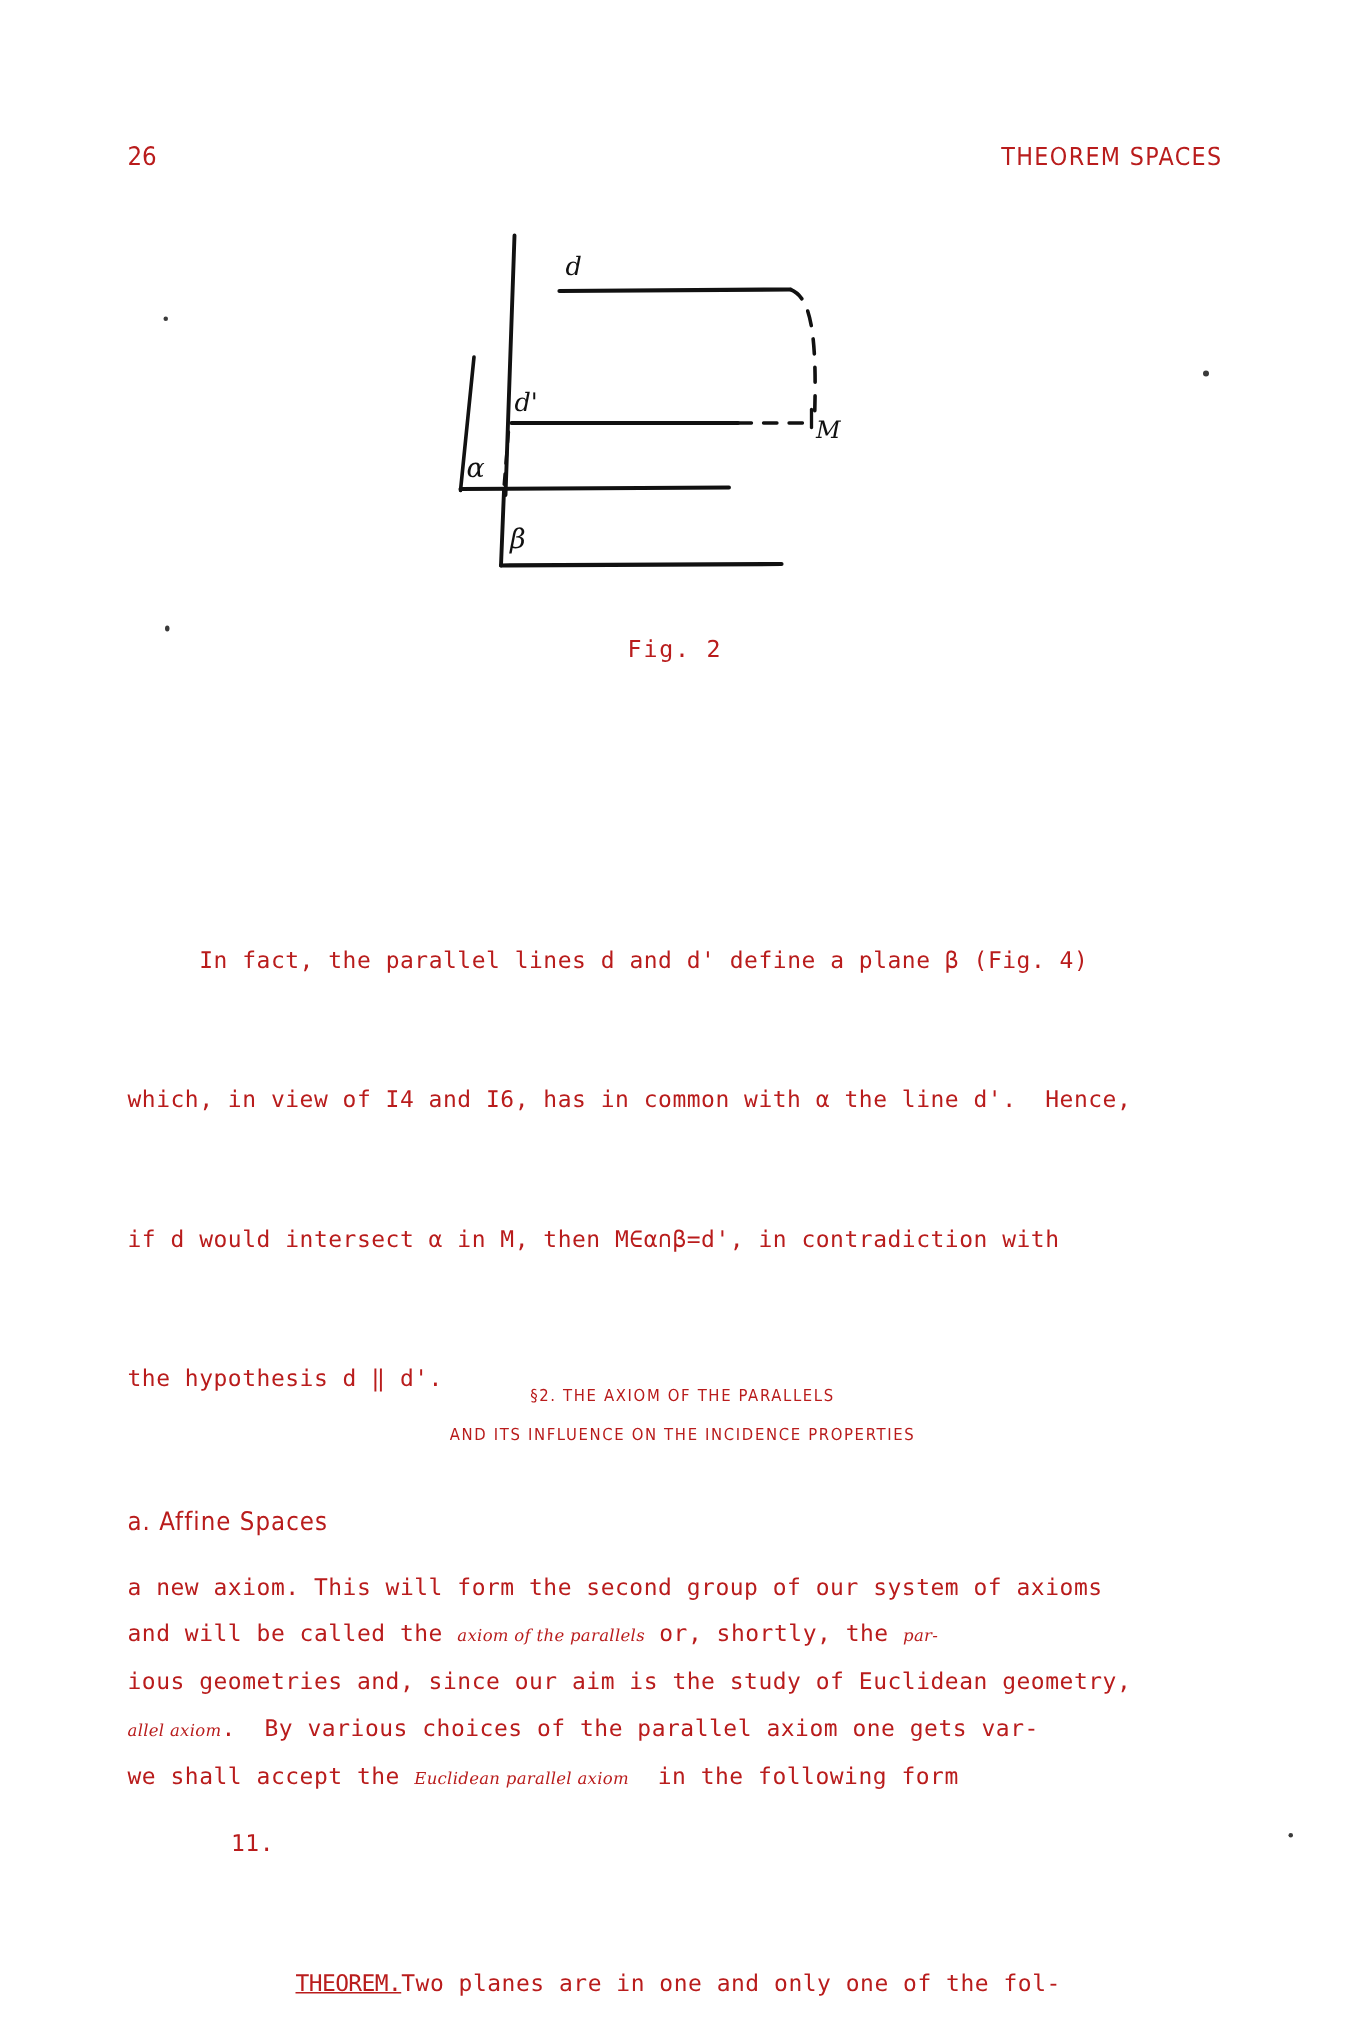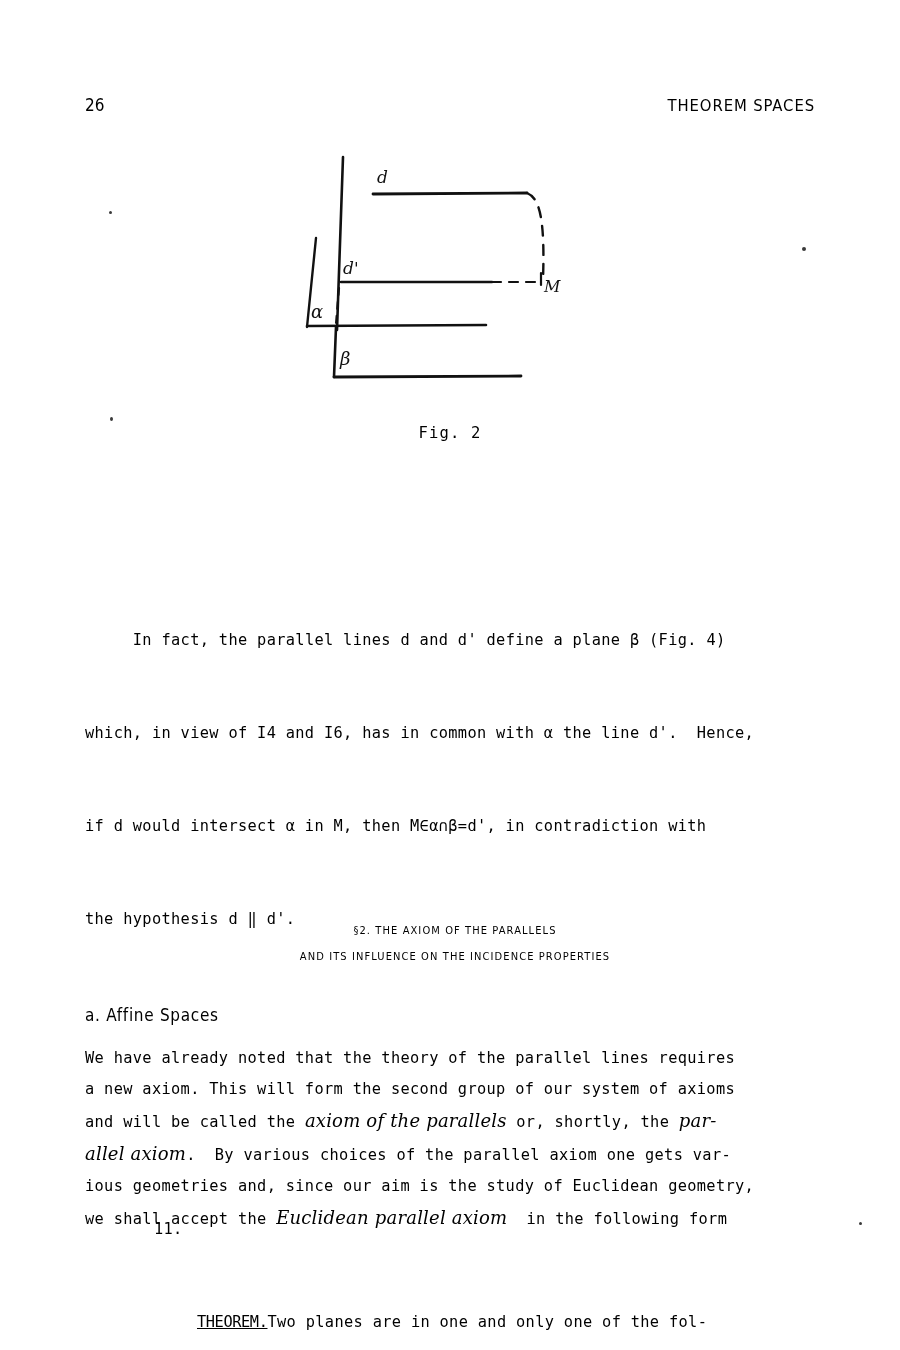--- a/index.html
+++ b/index.html
@@ -8,21 +8,21 @@
     padding: 0;
     background: #ffffff;
   }
   .page {
     position: relative;
     width: 900px;
     height: 1350px;
     background: #ffffff;
     overflow: hidden;
     font-family: "DejaVu Sans Mono", "Liberation Mono", monospace;
-    color: #000000;
+    color: #b91c1c;
   }
 
   
   .runhead {
     position: absolute;
     top: 95px;
     left: 85px;
     right: 85px;
     height: 24px;
     font-family: "DejaVu Sans Condensed", "DejaVu Sans", "Liberation Sans", sans-serif;
@@ -112,21 +112,21 @@
     top: 1043px;
     width: 760px;
     font-size: 15.3px;
     line-height: 31px;
     letter-spacing: 0.35px;
   }
 
   .it {
     font-style: italic;
     font-family: "DejaVu Serif", "Liberation Serif", serif;
-    font-size: 18px;
+    font-size: 11px;
     letter-spacing: 0.2px;
   }
 
   
   .speck {
     position: absolute;
     background: #3a3a3a;
     border-radius: 50%;
   }
 </style>
@@ -210,25 +210,24 @@
   </div>
 
   <div class="sect-heading">
     <span class="l1">§2.  THE AXIOM OF THE PARALLELS</span>
     <span class="l2">AND ITS INFLUENCE ON THE INCIDENCE PROPERTIES</span>
   </div>
 
   <div class="subsect">a.  Affine Spaces</div>
 
   <div class="body2">
-    <div>We have already noted that the theory of the parallel lines requires</div>
     <div>a new axiom.  This will form the second group of our system of axioms</div>
     <div><span style="white-space:pre">and will be called the </span><span class="it">axiom of the parallels</span><span style="white-space:pre"> or, shortly, the </span><span class="it">par-</span></div>
+    <div>ious geometries and, since our aim is the study of Euclidean geometry,</div>
     <div><span class="it">allel axiom</span><span style="white-space:pre">.  By various choices of the parallel axiom one gets var-</span></div>
-    <div>ious geometries and, since our aim is the study of Euclidean geometry,</div>
     <div><span style="white-space:pre">we shall accept the </span><span class="it">Euclidean parallel axiom</span><span style="white-space:pre">  in the following form</span></div>
   </div>
 
   <div class="speck" style="left:109px; top:211px; width:3px; height:3px;"></div>
   <div class="speck" style="left:110px; top:417px; width:3px; height:4px;"></div>
   <div class="speck" style="left:802px; top:247px; width:4px; height:4px;"></div>
   <div class="speck" style="left:859px; top:1222px; width:3px; height:3px;"></div>
 
 </div>
 

